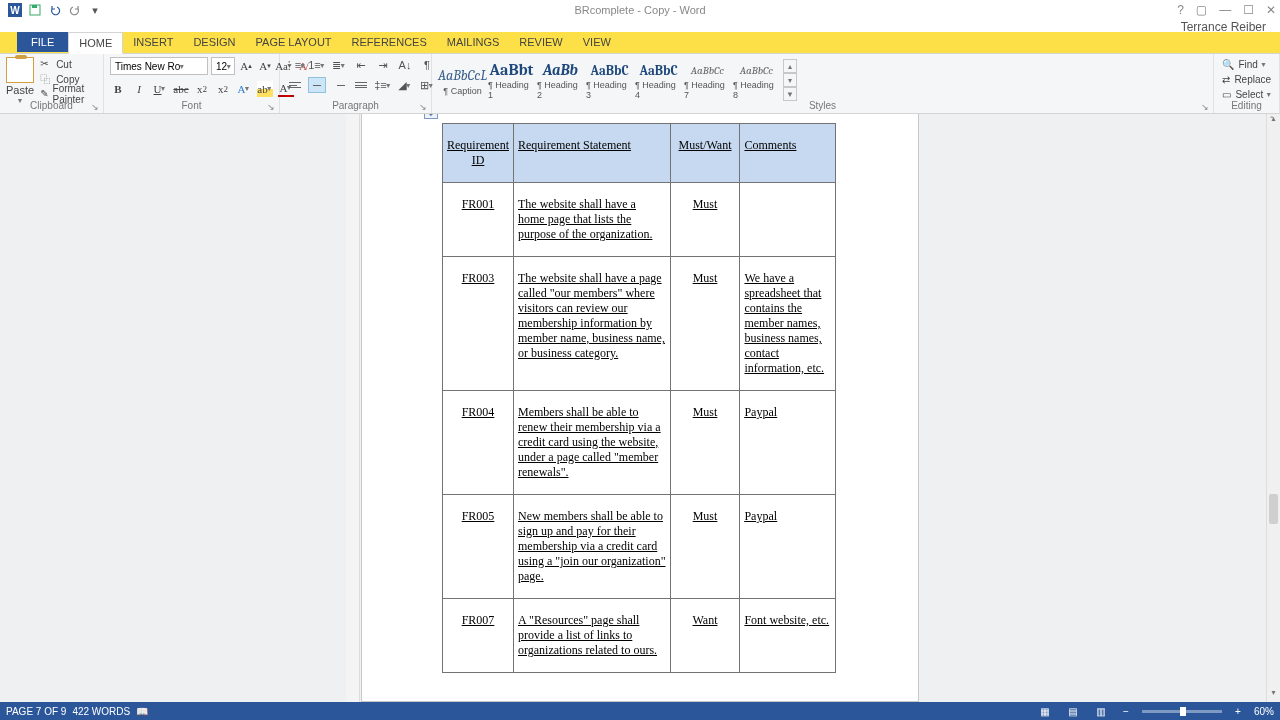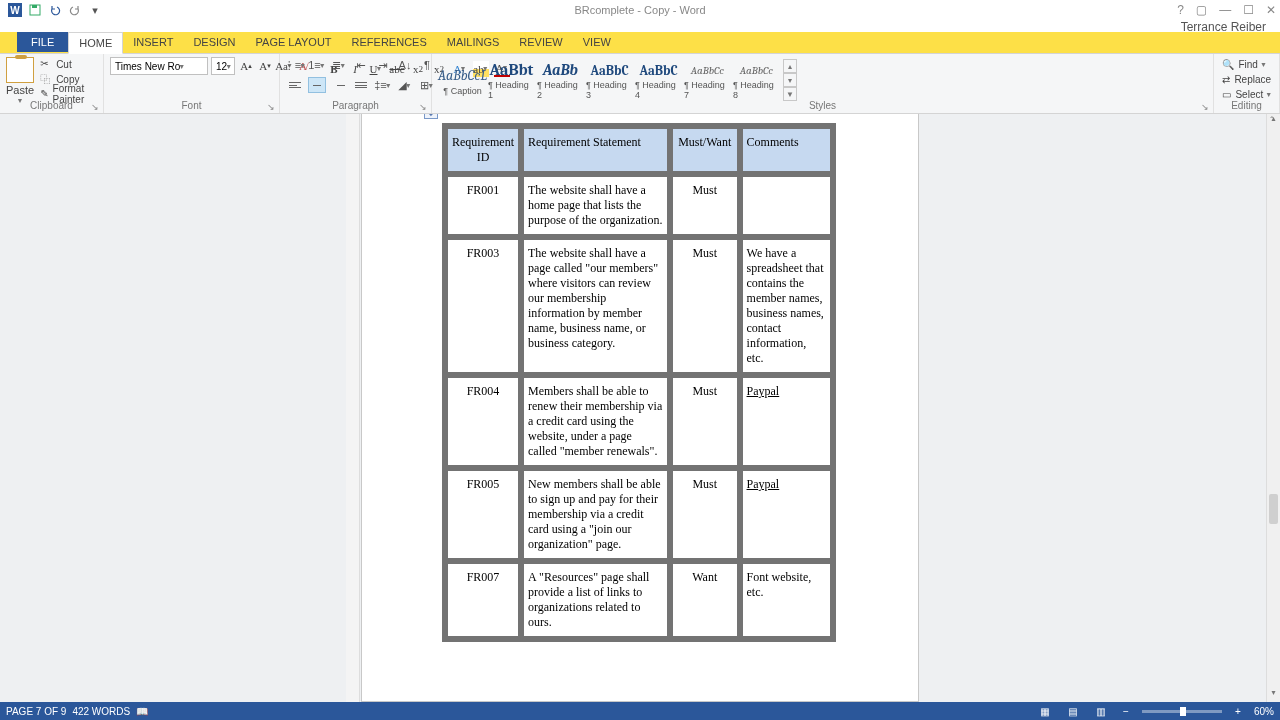--- a/index.html
+++ b/index.html
@@ -66,21 +66,21 @@
 .scroll-v { position:absolute; right:0; top:0; bottom:0; width: 14px; background:#f0f0f0; border-left:1px solid #ddd;}
 .scroll-v .thumb { position:absolute; left:2px; right:2px; top: 380px; height: 30px; background:#cfcfcf; border-radius:2px;}
 .scroll-v .arr { position:absolute; left:0; right:0; height:14px; text-align:center; font-size:8px; color:#777;}
 .scroll-v .arr.up { top:0;} .scroll-v .arr.dn { bottom:0;}
 .chev-up { position:absolute; right:2px; top:2px; width:12px; height:12px; font-size:10px; color:#777; text-align:center;}
 
 .table-handle { position: absolute; left: -8px; top: 0px; width:14px; height:14px; border:1px solid #7a99c8; background:#eef3fb; font-size:10px; color:#5a7ab0; display:flex; align-items:center; justify-content:center;}
 
 
 .req-table { border-collapse: collapse; width: 394px; margin-left: 70px; margin-top: 10px; font-family: "Times New Roman", serif; font-size: 12px; color:#000;}
-.req-table th, .req-table td { border: 6px solid #737373; padding: 6px 4px; vertical-align: top; text-align: left;}
+.req-table th, .req-table td { border: 1px solid #737373; padding: 14px 4px; vertical-align: top; text-align: left; text-decoration: underline;}
 .req-table th { background: #c6d9f0; font-weight: normal;}
 .req-table th:nth-child(1), .req-table td:nth-child(1) { width: 66px; text-align:center;}
 .req-table th:nth-child(2), .req-table td:nth-child(2) { width: 158px;}
 .req-table th:nth-child(3), .req-table td:nth-child(3) { width: 70px; text-align:center;}
 .req-table th:nth-child(4), .req-table td:nth-child(4) { width: 96px;}
 .underl { text-decoration: underline; }
 .cursor-mark { display:inline-block; width:1px; height:12px; background:#000; vertical-align:middle; margin-left: 34px;}
 
 
 .statusbar { position:absolute; bottom:0; left:0; right:0; height: 18px; background: #2b579a; color: #fff; display:flex; align-items:center; font-size: 10px; padding: 0 6px; gap: 6px;}
@@ -164,21 +164,21 @@
             <span class="mini-icon">✎</span>
             <span>Format Painter</span>
           </div>
       </div>
     </div>
     <div class="ribbon-group-label">Clipboard</div>
     <div class="launcher">↘</div>
   </div>
 
   <div class="ribbon-group" style="width:176px">
-    <div class="ribbon-group-body" style="flex-direction:row; gap:15px;">
+    <div class="ribbon-group-body" style="flex-direction:column; gap:2px;">
       <div class="font-row">
         <div class="font-select font-name">
             <span>Times New Ro</span>
             <span class="drop-tri">▼</span>
           </div>
         <div class="font-select font-size">
             <span>12</span>
             <span class="drop-tri">▼</span>
           </div>
         <span class="fbtn">A<sup style="font-size:7px">▴</sup></span>

